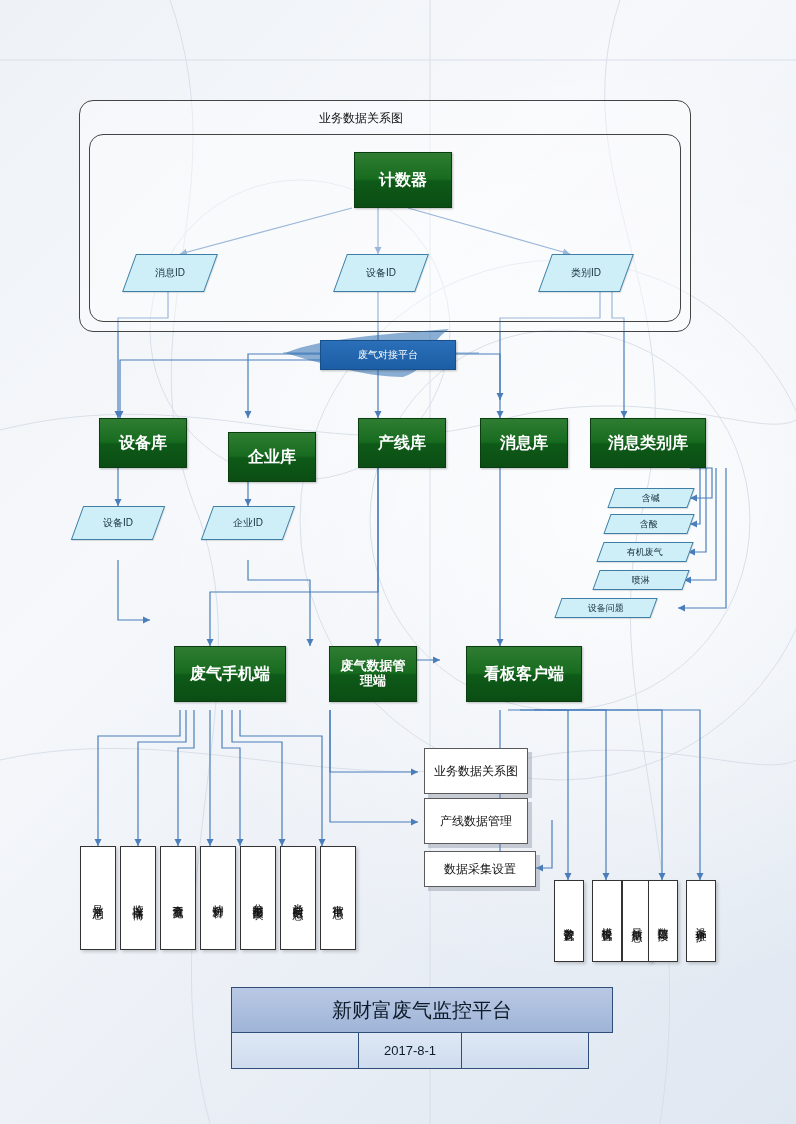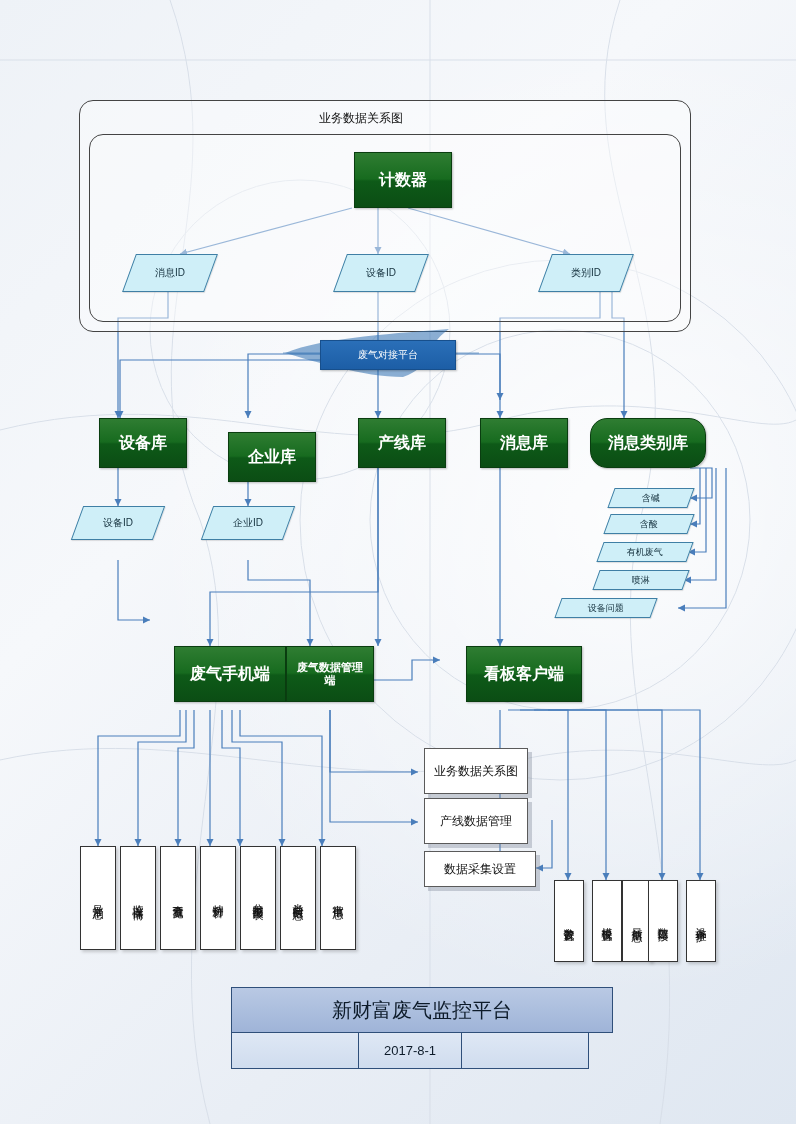--- a/index.html
+++ b/index.html
@@ -48,21 +48,21 @@
     font-size: 13px;
     line-height: 1.15;
   }
   .green {
     background: linear-gradient(180deg, #2f7d32 0%, #176b1f 48%, #0e5a18 52%, #0b4d14 100%);
     border: 1px solid #0a3d10;
     color: #ffffff;
     font-weight: bold;
     box-shadow: 1px 1px 2px rgba(0,0,0,0.25);
   }
-  .green.small { font-size: 11px; }
+  .green.small { font-size: 13px; margin-left: 43px; }
   .green.big { font-size: 16px; margin-left: 24px; }
 
   .para {
     position: absolute;
     box-sizing: border-box;
     background: #cfeff8;
     border: 1px solid #3f7fa5;
     transform: skewX(-20deg);
     display: flex;
     align-items: center;
@@ -316,21 +316,21 @@
   <svg id="platform-swoosh" viewBox="0 0 196 52">
     <path d="M2 26 C40 10 120 6 166 2 C140 20 150 40 120 50 C80 50 30 34 2 26 Z" fill="#2f6fb0" opacity="0.55"></path>
     <path d="M0 26 L196 26" stroke="#2f6fb0" stroke-width="1" opacity="0.6"></path>
   </svg>
   <div id="platform-pill">废气对接平台</div>
 
   <div class="node green big" style="left:75px;top:418px;width:88px;height:50px;">设备库</div>
   <div class="node green big" style="left:204px;top:432px;width:88px;height:50px;">企业库</div>
   <div class="node green big" style="left:334px;top:418px;width:88px;height:50px;">产线库</div>
   <div class="node green big" style="left:456px;top:418px;width:88px;height:50px;">消息库</div>
-  <div class="node green big" style="left:566px;top:418px;width:116px;height:50px;border-radius:17px;">消息类别库</div>
+  <div class="node green big" style="left:566px;top:418px;width:116px;height:50px;">消息类别库</div>
 
   <div class="para" style="left:77px;top:506px;width:82px;height:34px;">
     <span>设备ID</span>
   </div>
   <div class="para" style="left:207px;top:506px;width:82px;height:34px;">
     <span>企业ID</span>
   </div>
 
   <div class="para tiny" style="left:611px;top:488px;width:80px;height:20px;">
     <span>含碱</span>

